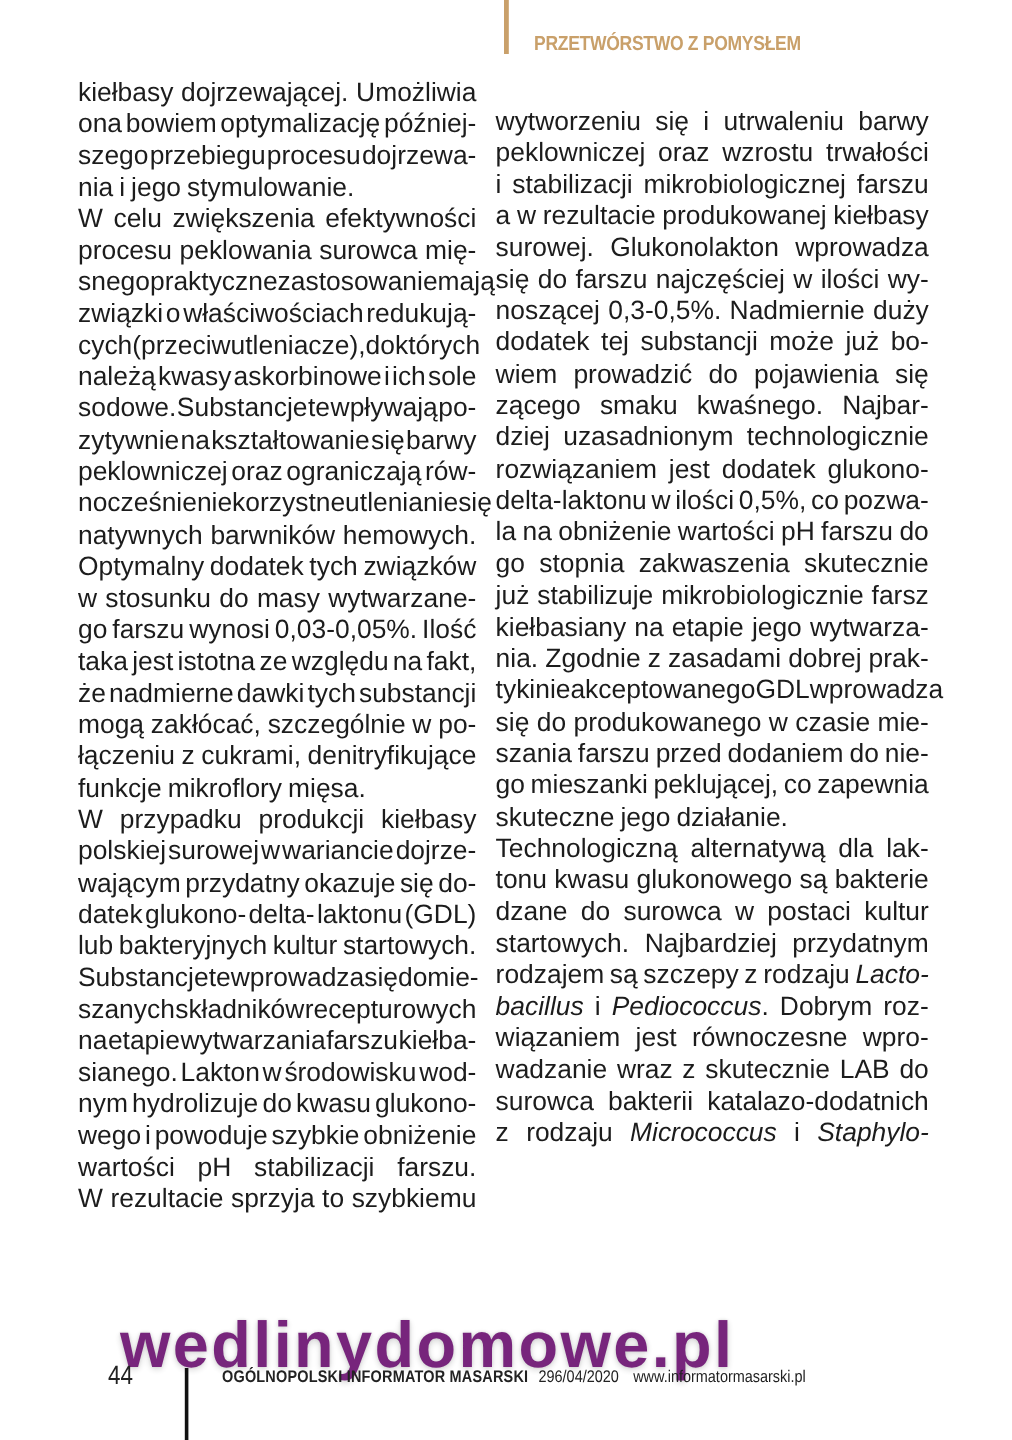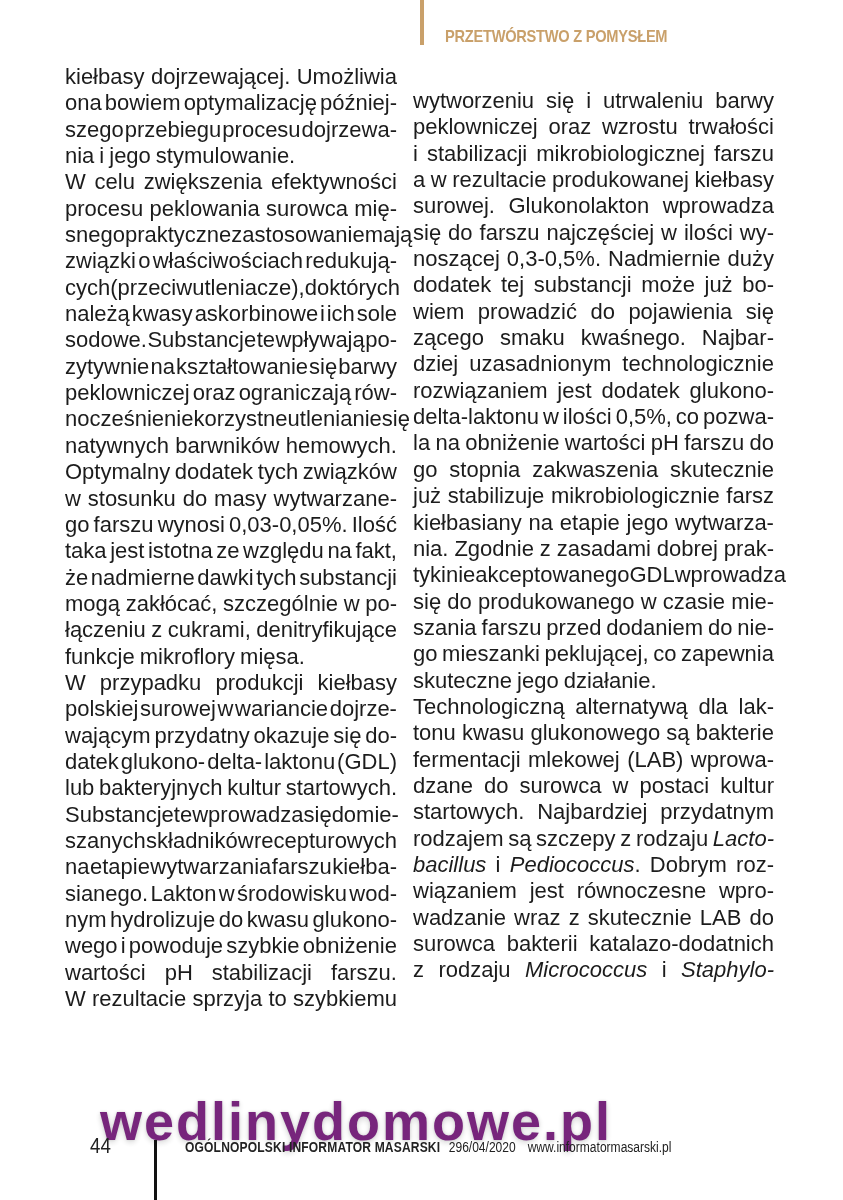--- a/index.html
+++ b/index.html
@@ -431,26 +431,20 @@
       <span>lak-</span>
     </div>
     <div class="jline">
       <span>tonu</span>
       <span>kwasu</span>
       <span>glukonowego</span>
       <span>są</span>
       <span>bakterie</span>
     </div>
     <div class="jline">
-      <span>fermentacji</span>
-      <span>mlekowej</span>
-      <span>(LAB)</span>
-      <span>wprowa-</span>
-    </div>
-    <div class="jline">
       <span>dzane</span>
       <span>do</span>
       <span>surowca</span>
       <span>w</span>
       <span>postaci</span>
       <span>kultur</span>
     </div>
     <div class="jline">
       <span>startowych.</span>
       <span>Najbardziej</span>

